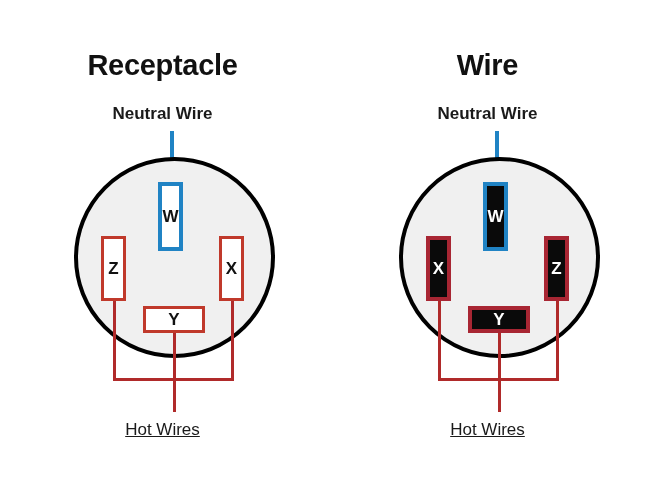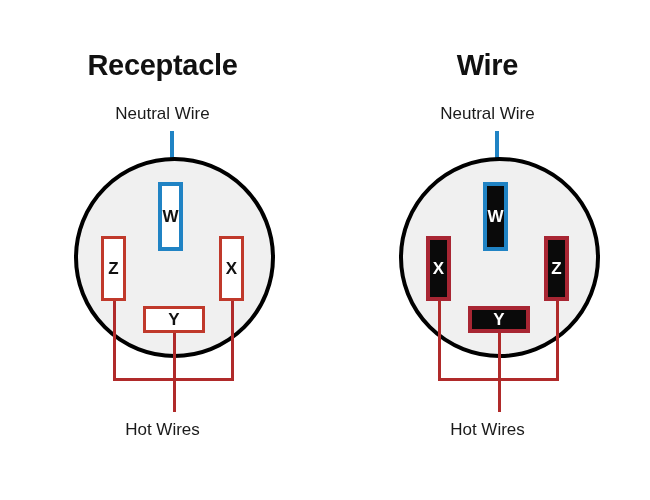--- a/index.html
+++ b/index.html
@@ -13,25 +13,25 @@
   .panel.left{left:0;padding-left:48px;}
   .panel.right{left:325px;}
 
   .title{
     position:absolute;top:48px;left:0;width:325px;
     text-align:center;font-size:29px;font-weight:bold;
     color:#111111;letter-spacing:-0.3px;line-height:34px;
   }
   .neutral-label{
     position:absolute;top:103px;left:0;width:325px;
-    text-align:center;font-size:17px;color:#1a1a1a;line-height:22px;
+    text-align:center;font-size:17px;color:#1a1a1a;line-height:22px;font-weight:bold;
   }
   .hot-label{
     position:absolute;top:419px;left:0;width:325px;
-    text-align:center;font-size:17px;color:#1a1a1a;line-height:22px;
+    text-align:center;font-size:17px;color:#1a1a1a;line-height:22px;text-decoration:underline;
   }
 
   .body-circle{
     position:absolute;left:74px;top:157px;width:201px;height:201px;
     box-sizing:border-box;border-radius:50%;
     background:#f0f0f0;border:4.5px solid #000000;
   }
 
   
   .neutral-wire{

